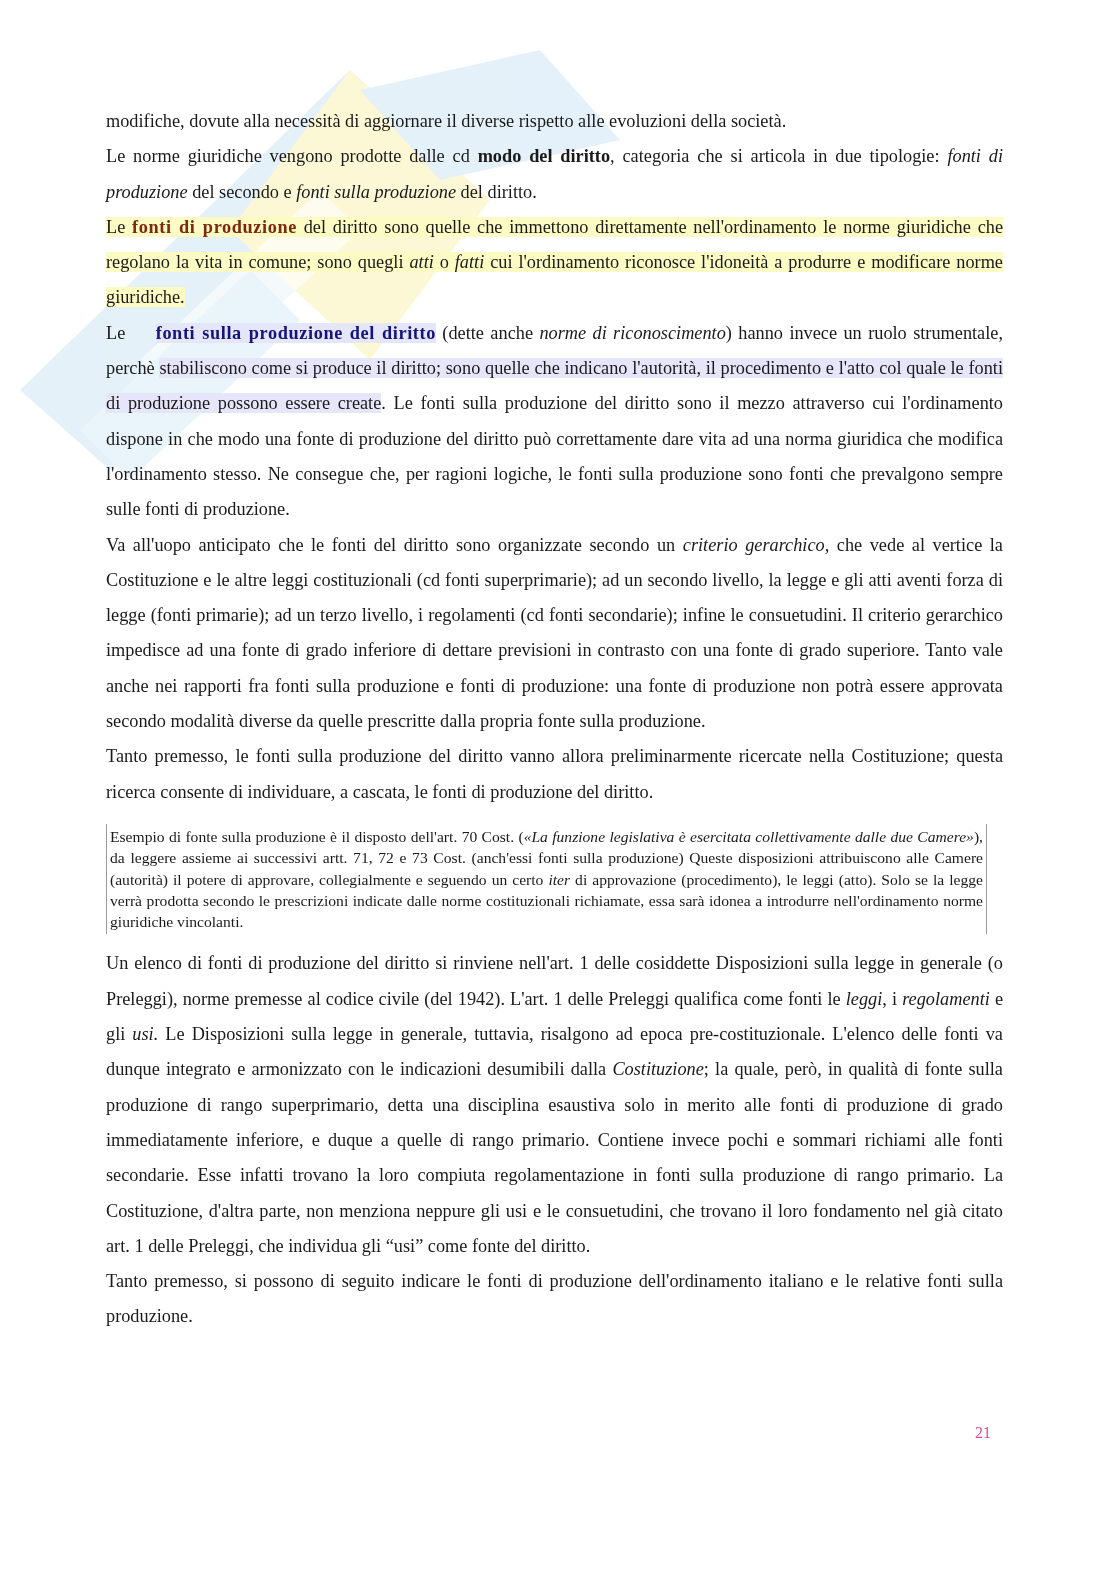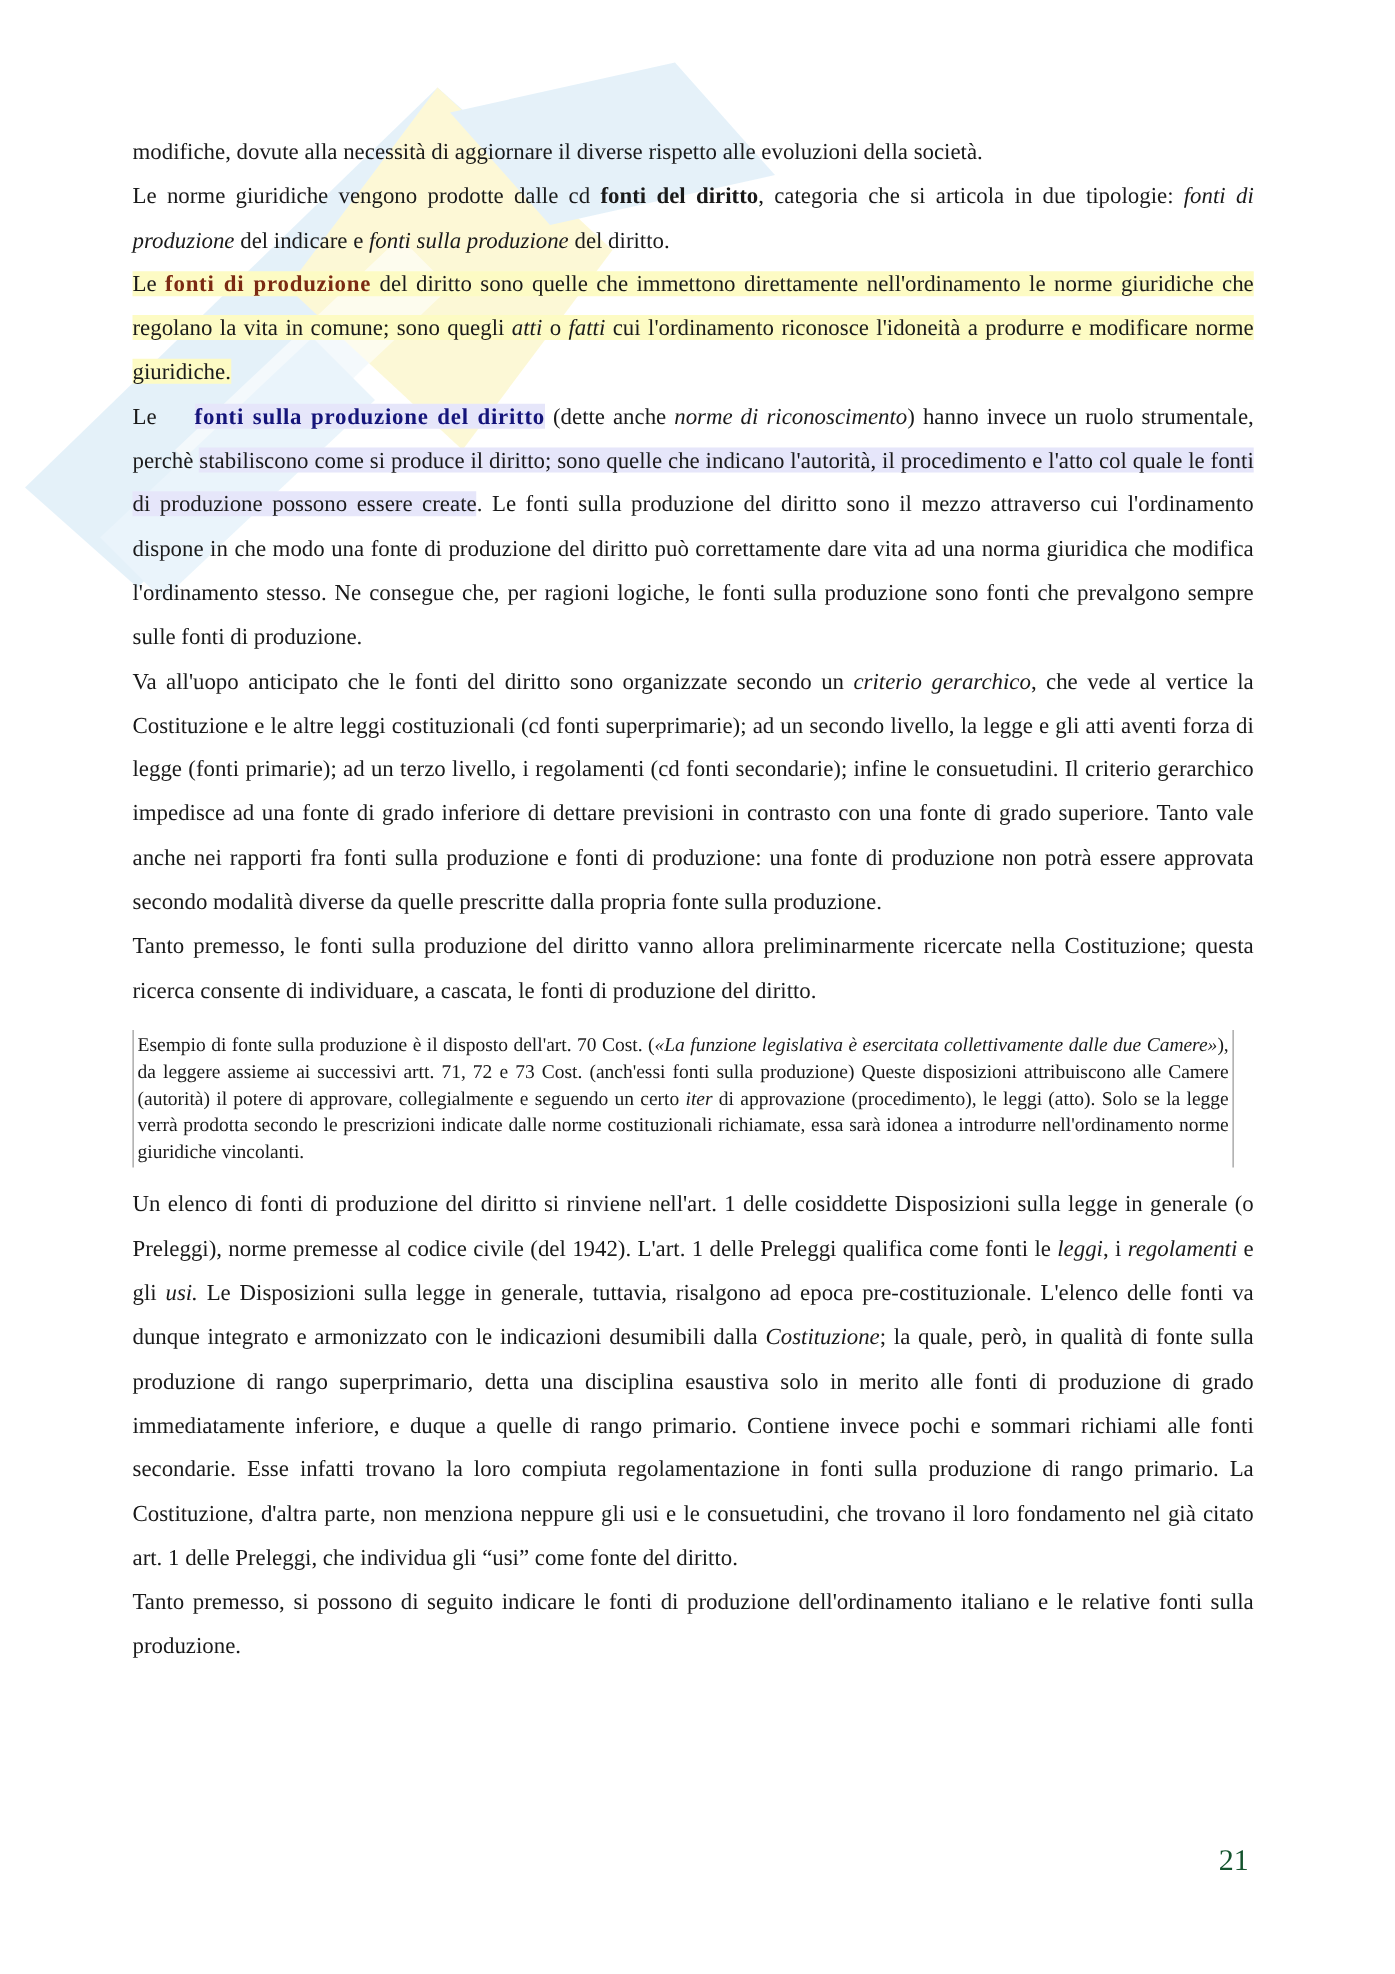--- a/index.html
+++ b/index.html
@@ -23,22 +23,22 @@
     .hl-blue { background: #e6e6fa; }
     .red-term { color: #7b2a12; font-weight: bold; letter-spacing: 0.6px; }
     .blue-term { color: #14147a; font-weight: bold; letter-spacing: 0.6px; margin-left: 24px; }
     .box {
       margin: 14px 16px 12px 0;
       border-left: 1px solid #9a9a9a; border-right: 1px solid #9a9a9a;
       padding: 2px 3px 2px 3px;
       font-size: 15.6px; line-height: 21.3px; text-align: justify;
     }
     .pagenum {
-      position: absolute; left: 975px; top: 1476px; font-size: 24px;
-      font-family: "Liberation Serif", serif; color: #14532d;
+      position: absolute; left: 975px; top: 1424px; font-size: 16px;
+      font-family: "Liberation Serif", serif; color: #ec4899;
     }
   </style>
 </head>
 <body>
 
 <div class="page">
 
   <svg class="watermark" viewBox="0 0 620 470">
     <g opacity="0.55">
       <polygon points="0,360 330,40 420,120 90,440" fill="#cfe6f5"></polygon>
@@ -46,21 +46,21 @@
       <polygon points="340,60 520,20 600,110 420,150" fill="#cfe6f5"></polygon>
       <polygon points="120,330 300,160 340,200 160,370" fill="#ffffff" opacity="0.6"></polygon>
       <polygon points="60,400 110,450 280,290 230,240" fill="#d9ecf8"></polygon>
     </g>
   </svg>
 
   <div class="content">
 
     <p class="p">modifiche, dovute alla necessità di aggiornare il diverse rispetto alle evoluzioni della società.</p>
 
-    <p class="p"><span class="u">Le norme giuridiche vengono prodotte dalle cd </span><span class="u b">fonti del diritto</span><span>, categoria che si articola in due tipologie: </span><span class="i">fonti di produzione</span><span> del indicare e </span><span class="i">fonti sulla produzione</span><span> del diritto.</span></p>
+    <p class="p"><span class="u">Le norme giuridiche vengono prodotte dalle cd </span><span class="u b">modo del diritto</span><span>, categoria che si articola in due tipologie: </span><span class="i">fonti di produzione</span><span> del secondo e </span><span class="i">fonti sulla produzione</span><span> del diritto.</span></p>
 
     <p class="p"><span class="hl-yellow"><span>Le </span><span class="red-term">fonti di produzione</span><span> del diritto sono quelle che immettono direttamente nell'ordinamento le norme giuridiche che regolano la vita in comune; sono quegli </span><span class="i">atti</span><span> o </span><span class="i">fatti</span><span> cui l'ordinamento riconosce l'idoneità a produrre e modificare norme giuridiche.</span></span></p>
 
     <p class="p"><span>Le </span><span class="blue-term hl-blue">fonti sulla produzione del diritto</span><span> (dette anche </span><span class="i">norme di riconoscimento</span><span>) hanno invece un ruolo strumentale, perchè </span><span class="hl-blue">stabiliscono come si produce il diritto; sono quelle che indicano l'autorità, il procedimento e l'atto col quale le fonti di produzione possono essere create</span><span>. Le fonti sulla produzione del diritto sono il mezzo attraverso cui l'ordinamento dispone in che modo una fonte di produzione del diritto può correttamente dare vita ad una norma giuridica che modifica l'ordinamento stesso. </span><span class="u">Ne consegue che, per ragioni logiche, le fonti sulla produzione sono fonti che prevalgono sempre sulle fonti di produzione</span><span>.</span></p>
 
     <p class="p"><span>Va all'uopo anticipato che le fonti del diritto sono organizzate secondo un </span><span class="i">criterio gerarchico</span><span>, che vede al vertice la Costituzione e le altre leggi costituzionali (cd fonti superprimarie); ad un secondo livello, la legge e gli atti aventi forza di legge (fonti primarie); ad un terzo livello, i regolamenti (cd fonti secondarie); infine le consuetudini. Il criterio gerarchico impedisce ad una fonte di grado inferiore di dettare previsioni in contrasto con una fonte di grado superiore. Tanto vale anche nei rapporti fra fonti sulla produzione e fonti di produzione: una fonte di produzione non potrà essere approvata secondo modalità diverse da quelle prescritte dalla propria fonte sulla produzione.</span></p>
 
     <p class="p">Tanto premesso, le fonti sulla produzione del diritto vanno allora preliminarmente ricercate nella Costituzione; questa ricerca consente di individuare, a cascata, le fonti di produzione del diritto.</p>
 
     <div class="box"><span>Esempio di fonte sulla produzione è il disposto dell'art. 70 Cost. (</span><span class="i">«La funzione legislativa è esercitata collettivamente dalle due Camere»</span><span>), da leggere assieme ai successivi artt. 71, 72 e 73 Cost. (anch'essi fonti sulla produzione)  Queste disposizioni attribuiscono alle Camere (autorità) il potere di approvare, collegialmente e seguendo un certo </span><span class="i">iter</span><span> di approvazione (procedimento), le leggi (atto). Solo se la legge verrà prodotta secondo le prescrizioni indicate dalle norme costituzionali richiamate, essa sarà idonea a introdurre nell'ordinamento norme giuridiche vincolanti.</span></div>

